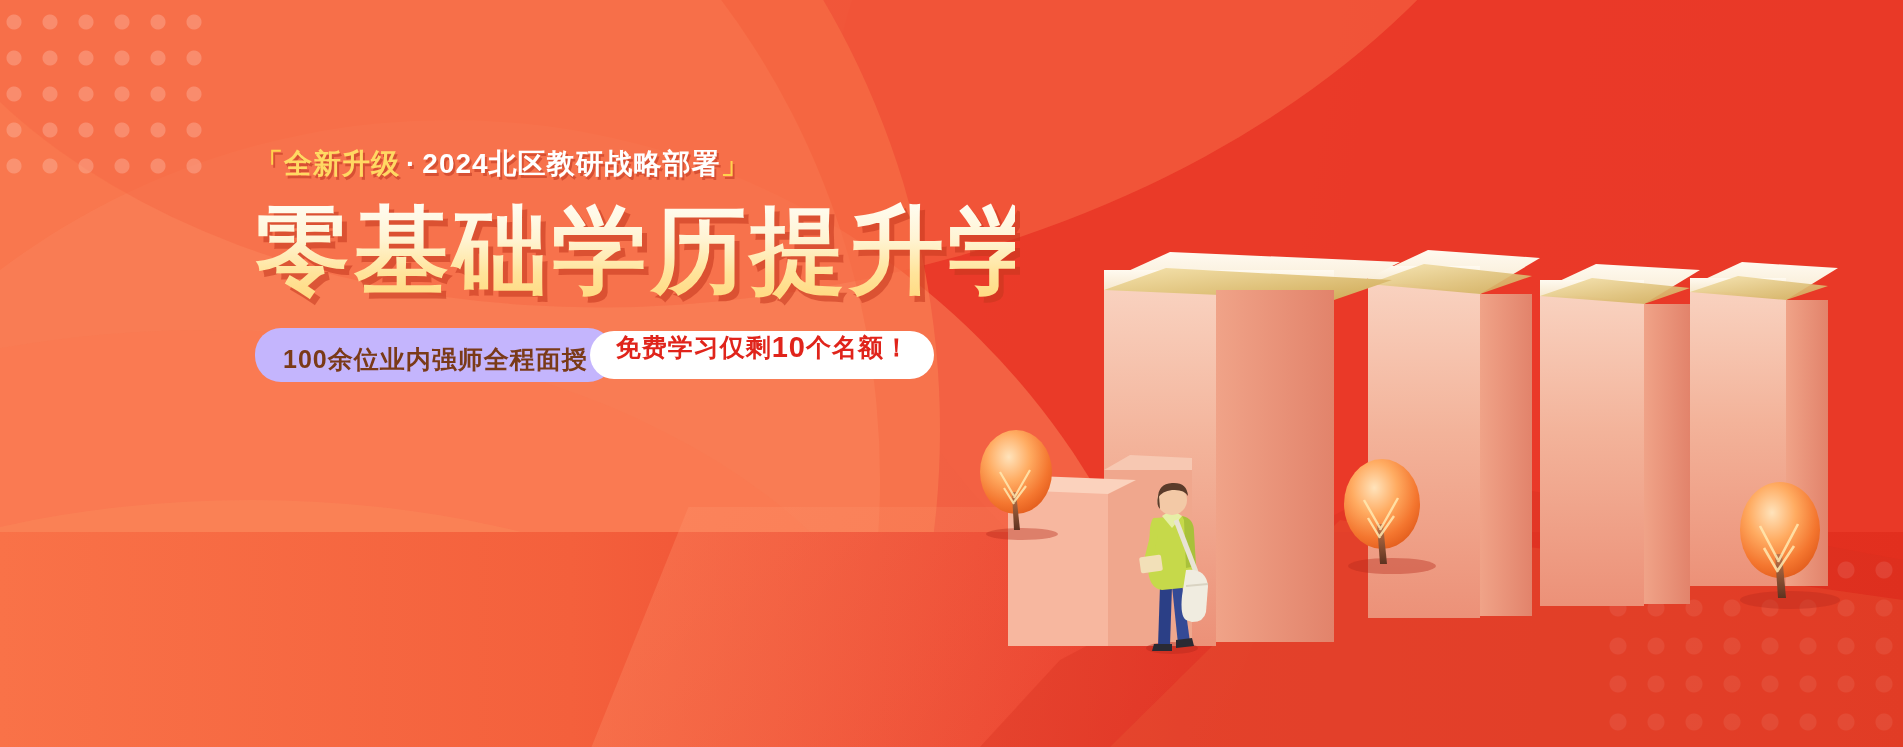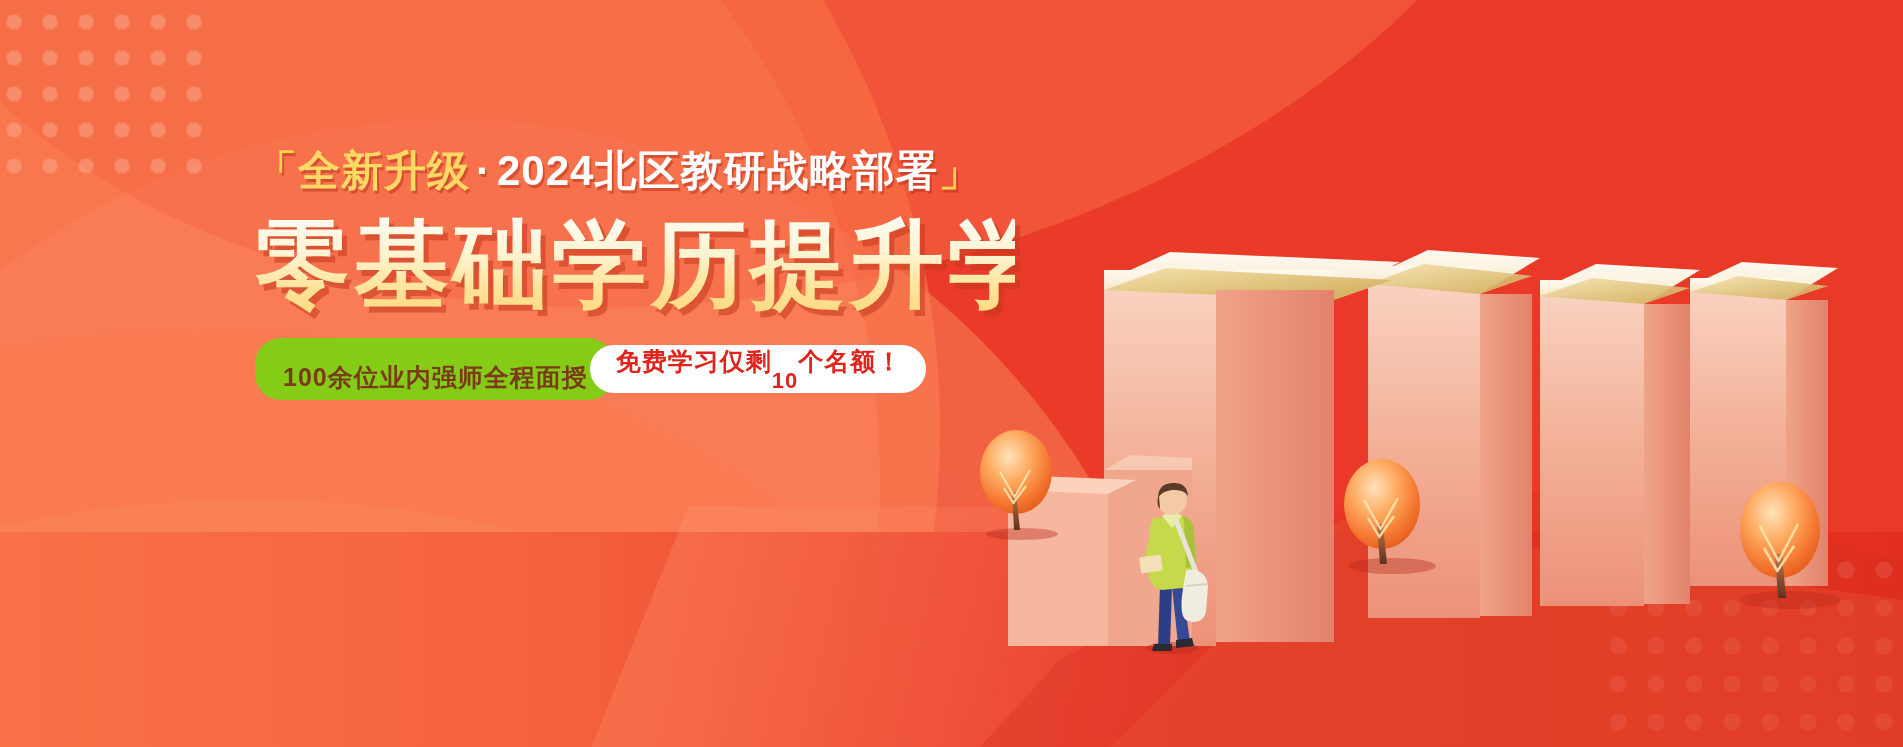--- a/index.html
+++ b/index.html
@@ -102,21 +102,21 @@
     background-image:radial-gradient(circle, rgba(255,255,255,.14) 8px, rgba(255,255,255,0) 9px);
     background-size:38px 38px;}
 
   
   .copy{
     position:absolute;
     left:255px; top:150px;
     width:760px;
   }
   .subtitle{
-    font-size:42px;
+    font-size:28px;
     font-weight:bold;
     letter-spacing:1px;
     line-height:1;
     white-space:nowrap;
     color:#ffffff;
     text-shadow:2px 3px 0 rgba(176,40,22,.45);
     margin:0 0 22px 0;
   }
   .subtitle .brk{ color:#ffd34d; font-weight:bold; }
   .subtitle .gold{ color:#ffd963; }
@@ -140,41 +140,41 @@
   .pills{
     display:flex;
     align-items:center;
     margin-top:30px;
     height:48px;
     white-space:nowrap;
   }
   .pill-yellow{
     display:flex; align-items:center;
     height:44px;
-    padding:18px 26px 0 28px;
+    padding:10px 26px 0 28px;
     border-radius:26px;
-    background:#84cc16;
+    background:#c4b5fd;
     color:#7a3a18;
     font-size:25px;
     font-weight:bold;
     letter-spacing:1px;
   }
   .pill-white{
     display:flex; 
     height:48px;
     margin-left:-24px;
     padding:0 24px 0 26px;
     border-radius:26px;
     background:#ffffff;
     color:#e0241b;
     font-size:25px;
     font-weight:bold;
     letter-spacing:1px;
   }
-  .pill-white .num{ font-size:22px;margin-top:23px; }
+  .pill-white .num{ font-size:29px; }
 
   
   .illus{ position:absolute; left:0; top:0; width:100%; height:100%; pointer-events:none; }
 </style>
 </head>
 <body>
 
 <div class="banner">
 
   <div class="bg-base"></div>

